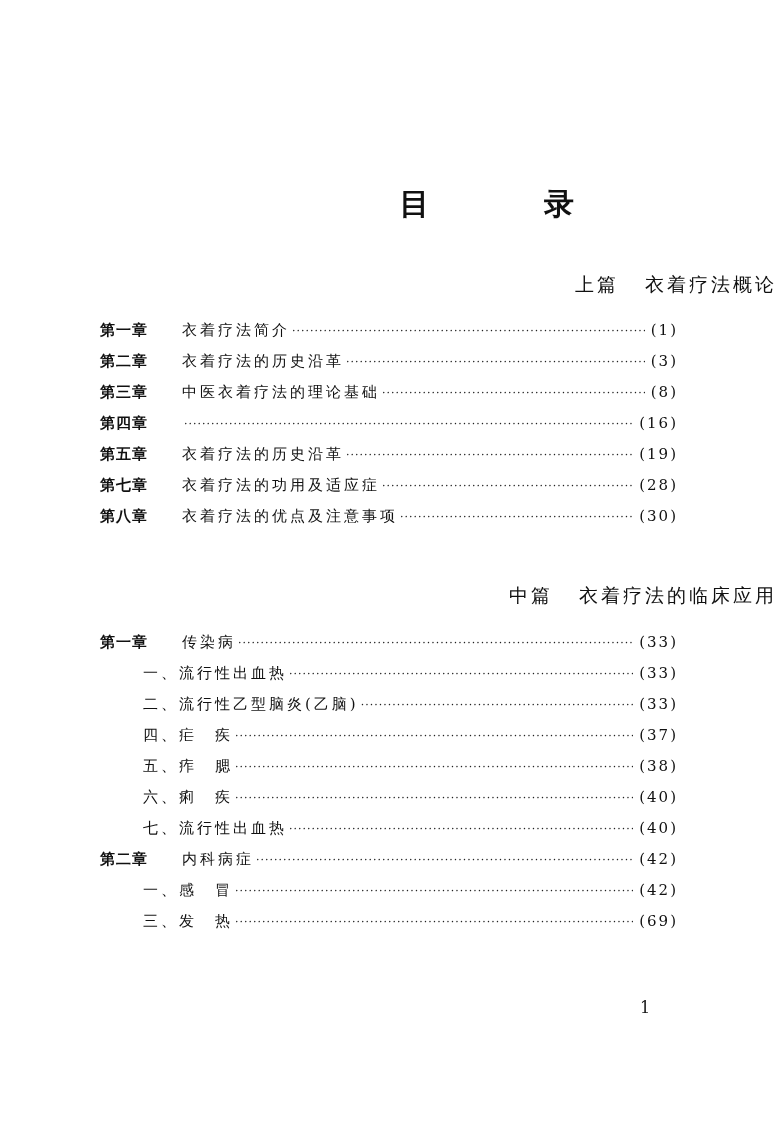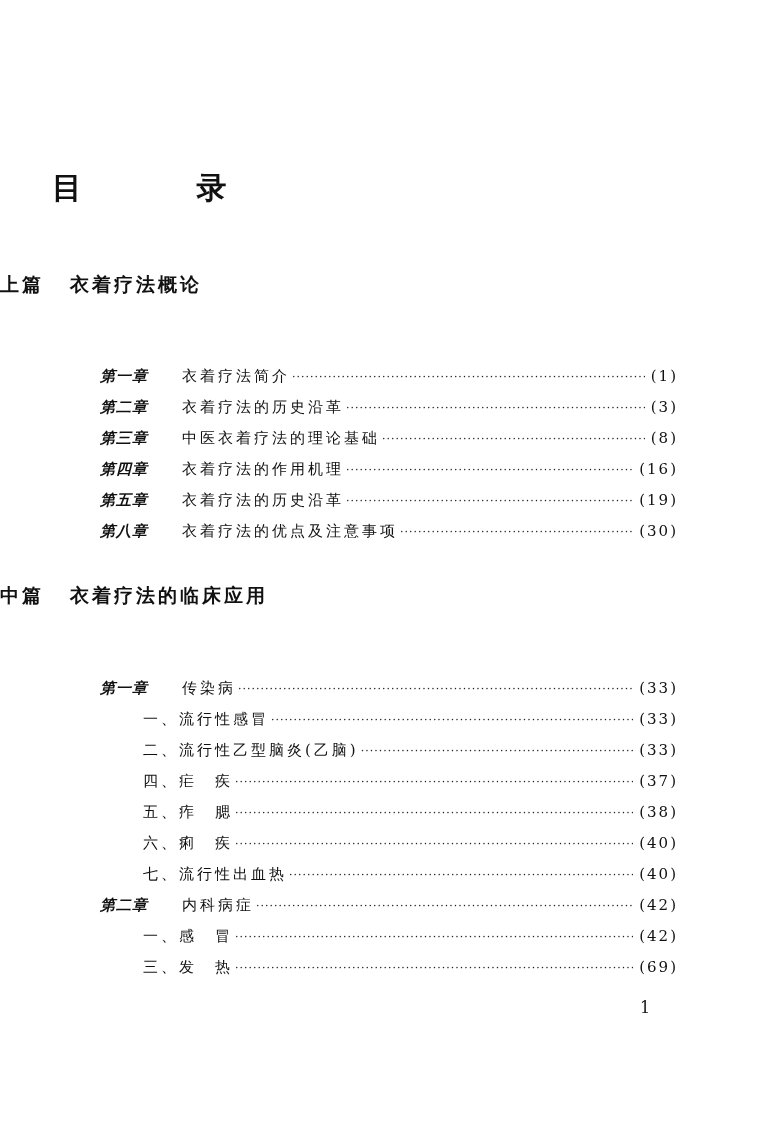--- a/index.html
+++ b/index.html
@@ -1,29 +1,29 @@
 <!DOCTYPE html>
 <html><head>
 <meta charset="utf-8">
 <style>
   html, body { margin: 0; padding: 0; background: #ffffff; }
   body { width: 777px; height: 1122px; position: relative; overflow: hidden;
          font-family: "DejaVu Serif", "Liberation Serif", serif; color: #111; }
-  .page-title { position: absolute; top: 168px; left: 0; width: 626px; text-align: left;
+  .page-title { position: absolute; top: 184px; left: 0; width: 626px; text-align: right;
                 font-family: "DejaVu Sans", "Liberation Sans", sans-serif; font-weight: bold;
                 font-size: 30px; letter-spacing: 52px; text-indent: 52px; }
-  .part-heading { position: absolute; left: 0; width: 777px; text-align: left; font-size: 19px;
-                  letter-spacing: 3px; font-weight: bold; }
+  .part-heading { position: absolute; left: 0; width: 777px; text-align: right; font-size: 19px;
+                  letter-spacing: 3px; }
   .part-heading .part-label { margin-right: 26px; }
   .toc { position: absolute; left: 100px; width: 578px; }
   .row { display: flex; align-items: baseline; height: 31px; line-height: 31px; font-size: 15px; }
   .row .chap { font-family: "DejaVu Sans", "Liberation Sans", sans-serif; font-weight: bold;
-               width: 82px; flex: none; letter-spacing: 1px; font-style: italic; }
+               width: 82px; flex: none; letter-spacing: 1px; }
   .row.sub { padding-left: 43px; }
-  .row .title { flex: none; letter-spacing: 3px; white-space: pre; margin-top: 46px; }
+  .row .title { flex: none; letter-spacing: 3px; white-space: pre; }
   .row .leader { flex: 1 1 auto; overflow: hidden; white-space: nowrap; margin: 0 6px 0 2px;
                  letter-spacing: 1px; color: #222; font-size: 11px; }
   .row .leader::before { content: "··········································································································································"; }
   .row .page { flex: none; letter-spacing: 2px; font-family: "DejaVu Serif", "Liberation Serif", serif; }
   .folio { position: absolute; left: 640px; top: 998px; font-size: 16px; }
 </style>
 </head>
 <body>
 
 <div class="page-title">目 录</div>
@@ -46,29 +46,34 @@
       <span class="page">(3)</span>
     </div>
   <div class="row">
       <span class="chap">第三章</span>
       <span class="title">中医衣着疗法的理论基础</span>
       <span class="leader"></span>
       <span class="page">(8)</span>
     </div>
   <div class="row">
       <span class="chap">第四章</span>
-      <span class="title">衣着疗法的作用机理</span>
       <span class="leader"></span>
       <span class="page">(16)</span>
     </div>
   <div class="row">
       <span class="chap">第五章</span>
       <span class="title">衣着疗法的历史沿革</span>
       <span class="leader"></span>
       <span class="page">(19)</span>
+    </div>
+  <div class="row">
+      <span class="chap">第七章</span>
+      <span class="title">衣着疗法的功用及适应症</span>
+      <span class="leader"></span>
+      <span class="page">(28)</span>
     </div>
   <div class="row">
       <span class="chap">第八章</span>
       <span class="title">衣着疗法的优点及注意事项</span>
       <span class="leader"></span>
       <span class="page">(30)</span>
     </div>
 </div>
 
 <div class="part-heading" style="top:583px;">
@@ -76,21 +81,21 @@
 </div>
 
 <div class="toc" style="top:627px;">
   <div class="row">
       <span class="chap">第一章</span>
       <span class="title">传染病</span>
       <span class="leader"></span>
       <span class="page">(33)</span>
     </div>
   <div class="row sub">
-      <span class="title">一、流行性感冒</span>
+      <span class="title">一、流行性出血热</span>
       <span class="leader"></span>
       <span class="page">(33)</span>
     </div>
   <div class="row sub">
       <span class="title">二、流行性乙型脑炎(乙脑)</span>
       <span class="leader"></span>
       <span class="page">(33)</span>
     </div>
   <div class="row sub">
       <span class="title">四、疟　疾</span>

